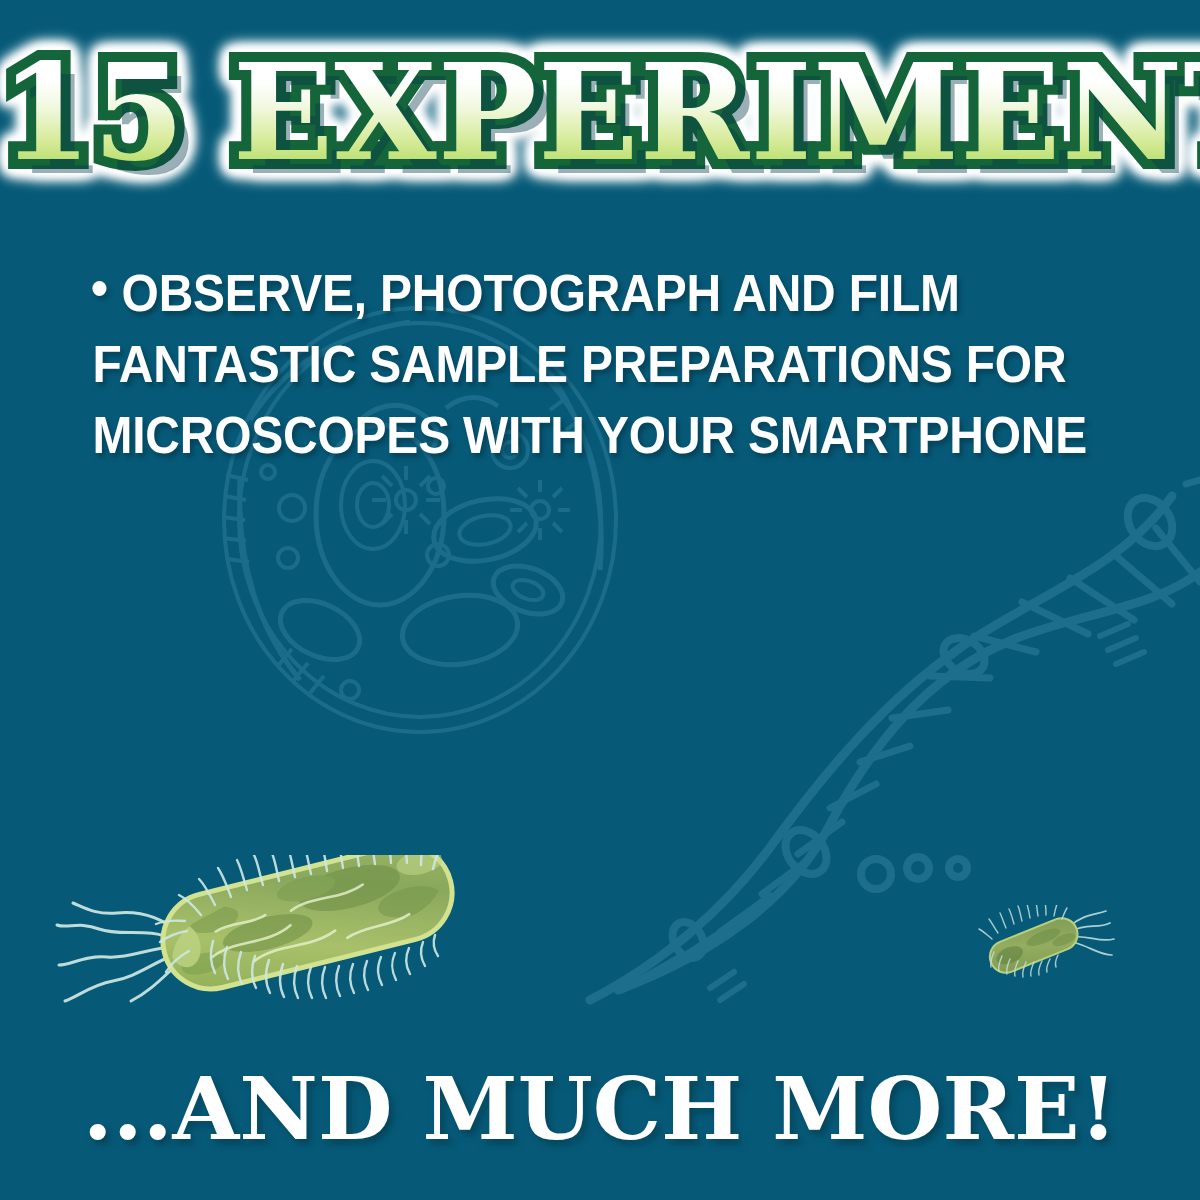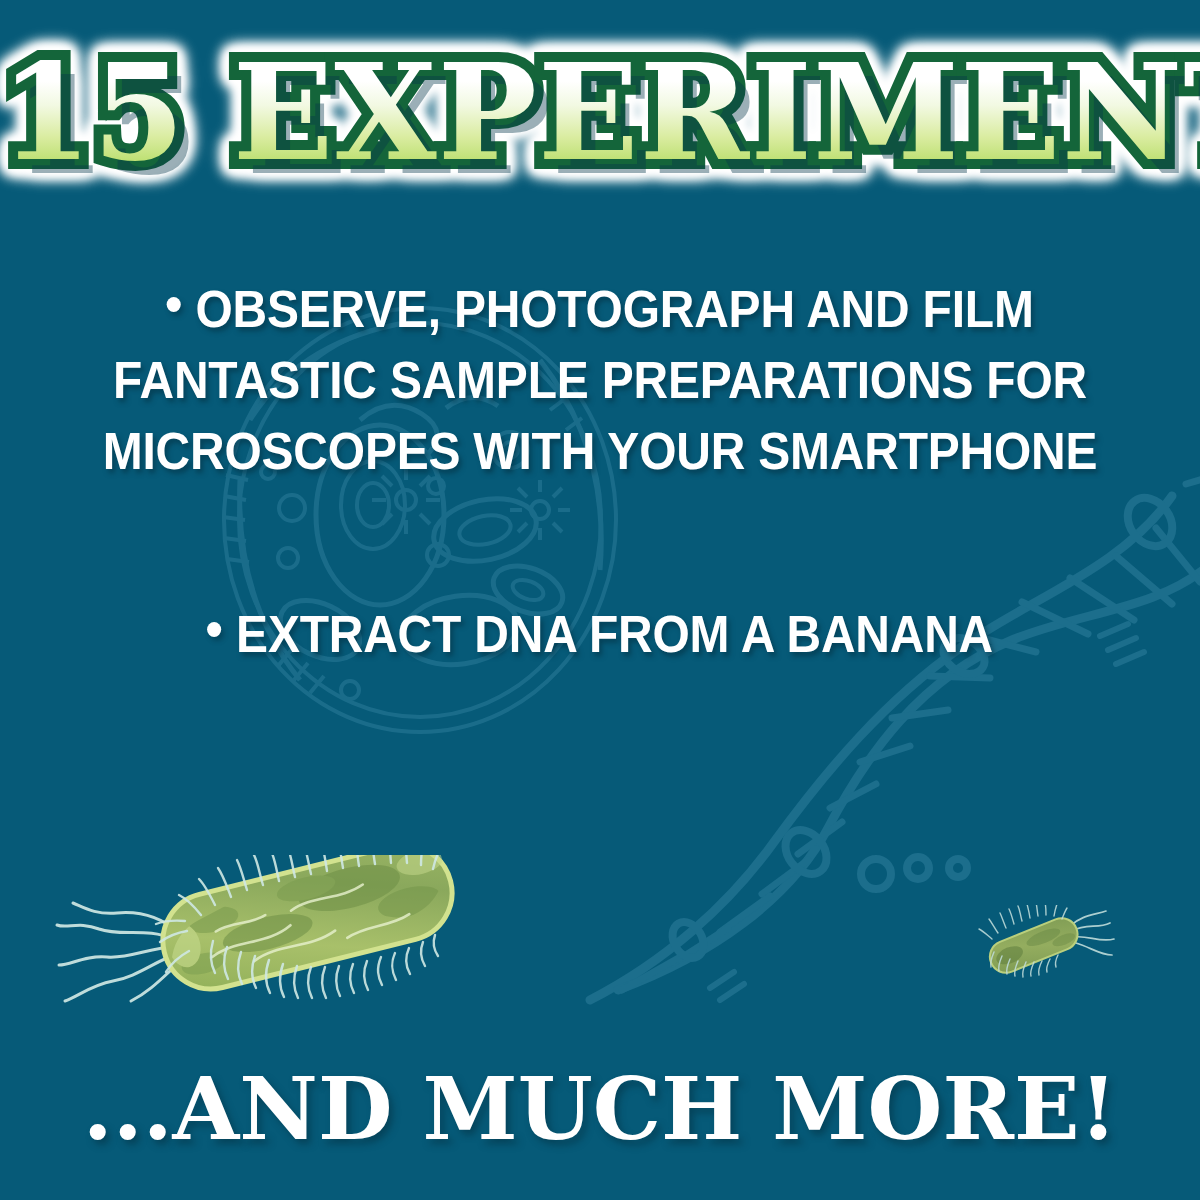--- a/index.html
+++ b/index.html
@@ -89,22 +89,22 @@
 
   
   #bullets {
     position: absolute;
     left: 0;
     top: 258px;
     width: 1200px;
   }
   .bullet-block {
     width: 1080px;
-    margin: 16px auto;
-    text-align: center;
+    margin: 0 auto;
+    text-align: left;
   }
   .bullet-line {
     font-family: "Liberation Sans", sans-serif;
     font-weight: bold;
     font-size: 51px;
     line-height: 71px;
     color: #ffffff;
     letter-spacing: -0.2px;
     transform: scaleX(0.94);
     transform-origin: center center;
@@ -268,25 +268,20 @@
       </div>
       <div class="bullet-line">FANTASTIC SAMPLE PREPARATIONS FOR</div>
       <div class="bullet-line">MICROSCOPES WITH YOUR SMARTPHONE</div>
     </div>
 
     <div id="bullet-gap-1"></div>
 
 
     <div id="bullet-gap-2"></div>
 
-    <div class="bullet-block">
-      <div class="bullet-line">
-        <span class="dot"></span><span>EXTRACT DNA FROM A BANANA</span>
-      </div>
-    </div>
 
   </div>
 
   <svg id="bacterium-large" viewBox="0 0 420 175" fill="none">
     <defs>
       <linearGradient id="bodyGrad" x1="0" y1="1" x2="1" y2="0">
         <stop offset="0%" stop-color="#8fae57"></stop>
         <stop offset="35%" stop-color="#a8c06a"></stop>
         <stop offset="70%" stop-color="#8aa85c"></stop>
         <stop offset="100%" stop-color="#9cb765"></stop>

